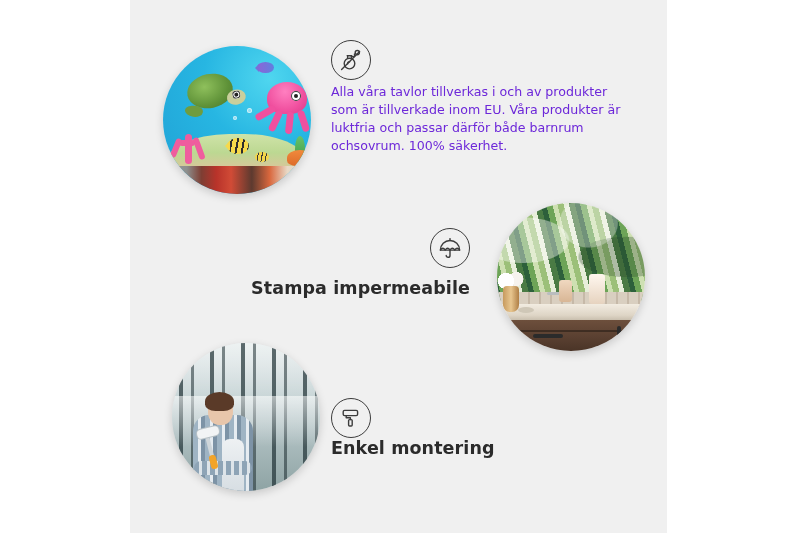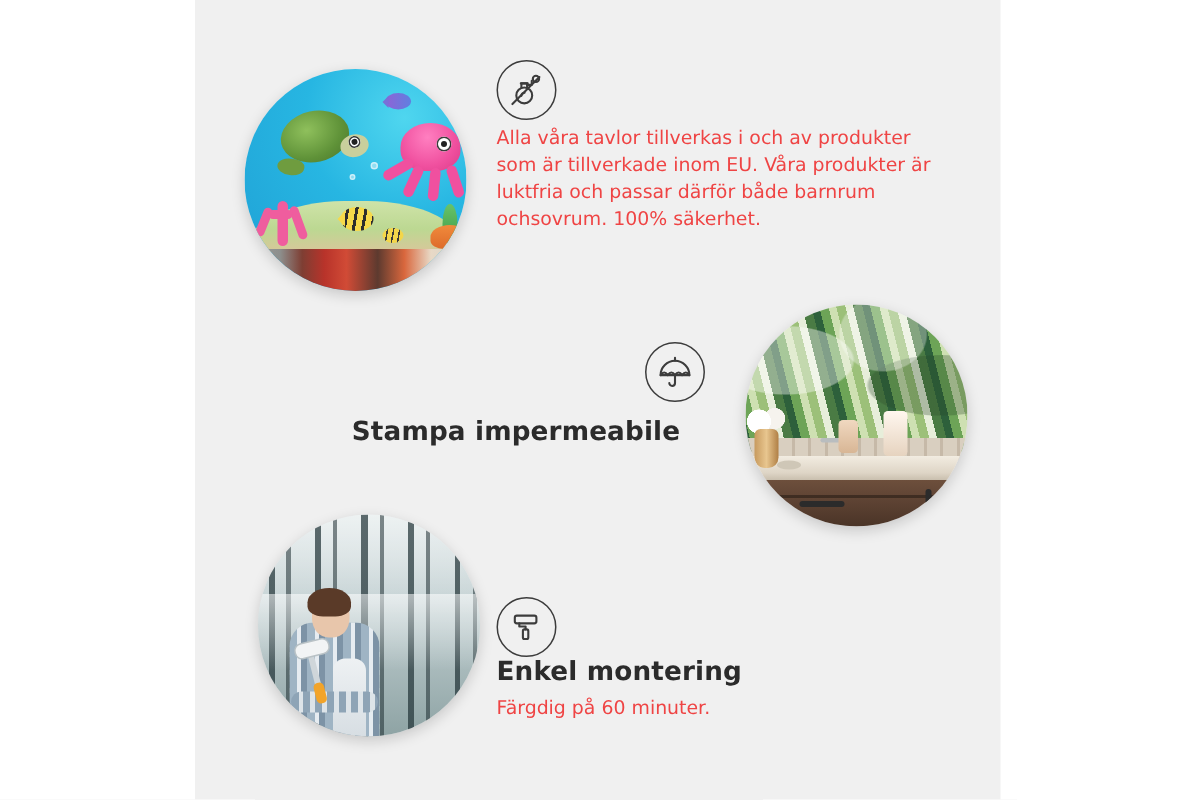--- a/index.html
+++ b/index.html
@@ -246,30 +246,30 @@
     width:40px; height:40px; border-radius:50%;
     border:1.6px solid #3c3c3c;
     display:flex; align-items:center; justify-content:center;
   }
   .icon-circle svg{ display:block; }
   .f-title{
     font-size:17.5px; font-weight:700; color:#2b2b2b; letter-spacing:.1px;
     line-height:1.25;
   }
   .f-desc{
-    font-size:12.6px; color:#ef4444; line-height:1.44; margin-top:3px;
+    font-size:12.6px; color:#6d28d9; line-height:1.44; margin-top:3px;
   }
 
   #feature-odourless { left:331px; top:40px; width:300px; }
   #feature-odourless .f-title{ margin-top:10px; }
   #feature-odourless .f-desc{ width:292px; }
 
   #feature-waterproof { left:218px; top:228px; width:252px; text-align:right; }
   #feature-waterproof .icon-circle{ margin-left:auto; }
-  #feature-waterproof .f-title{ margin-top:10px;text-align:center; }
+  #feature-waterproof .f-title{ margin-top:10px; }
 
   #feature-mounting { left:331px; top:398px; width:260px; }
   #feature-mounting .f-title{ }
 </style>
 </head>
 <body>
 
 <div id="stage">
 
   <div class="panel"></div>
@@ -369,16 +369,15 @@
 
   <div class="feature" id="feature-mounting">
     <div class="icon-circle">
       <svg width="26" height="26" viewBox="0 0 26 26" fill="none" stroke="#3c3c3c" stroke-width="1.4" stroke-linecap="round" stroke-linejoin="round">
         <rect x="5.2" y="5.4" width="14.4" height="5.2" rx="1.4"></rect>
         <path d="M8.2 10.6v2.1h4.2v1.9"></path>
         <rect x="10.6" y="14.6" width="3.6" height="6.4" rx="1"></rect>
       </svg>
     </div>
     <div class="f-title">Enkel montering</div>
-    <div class="f-desc">Färgdig på 60 minuter.</div>
   </div>
 
 </div>
 
 </body></html>

